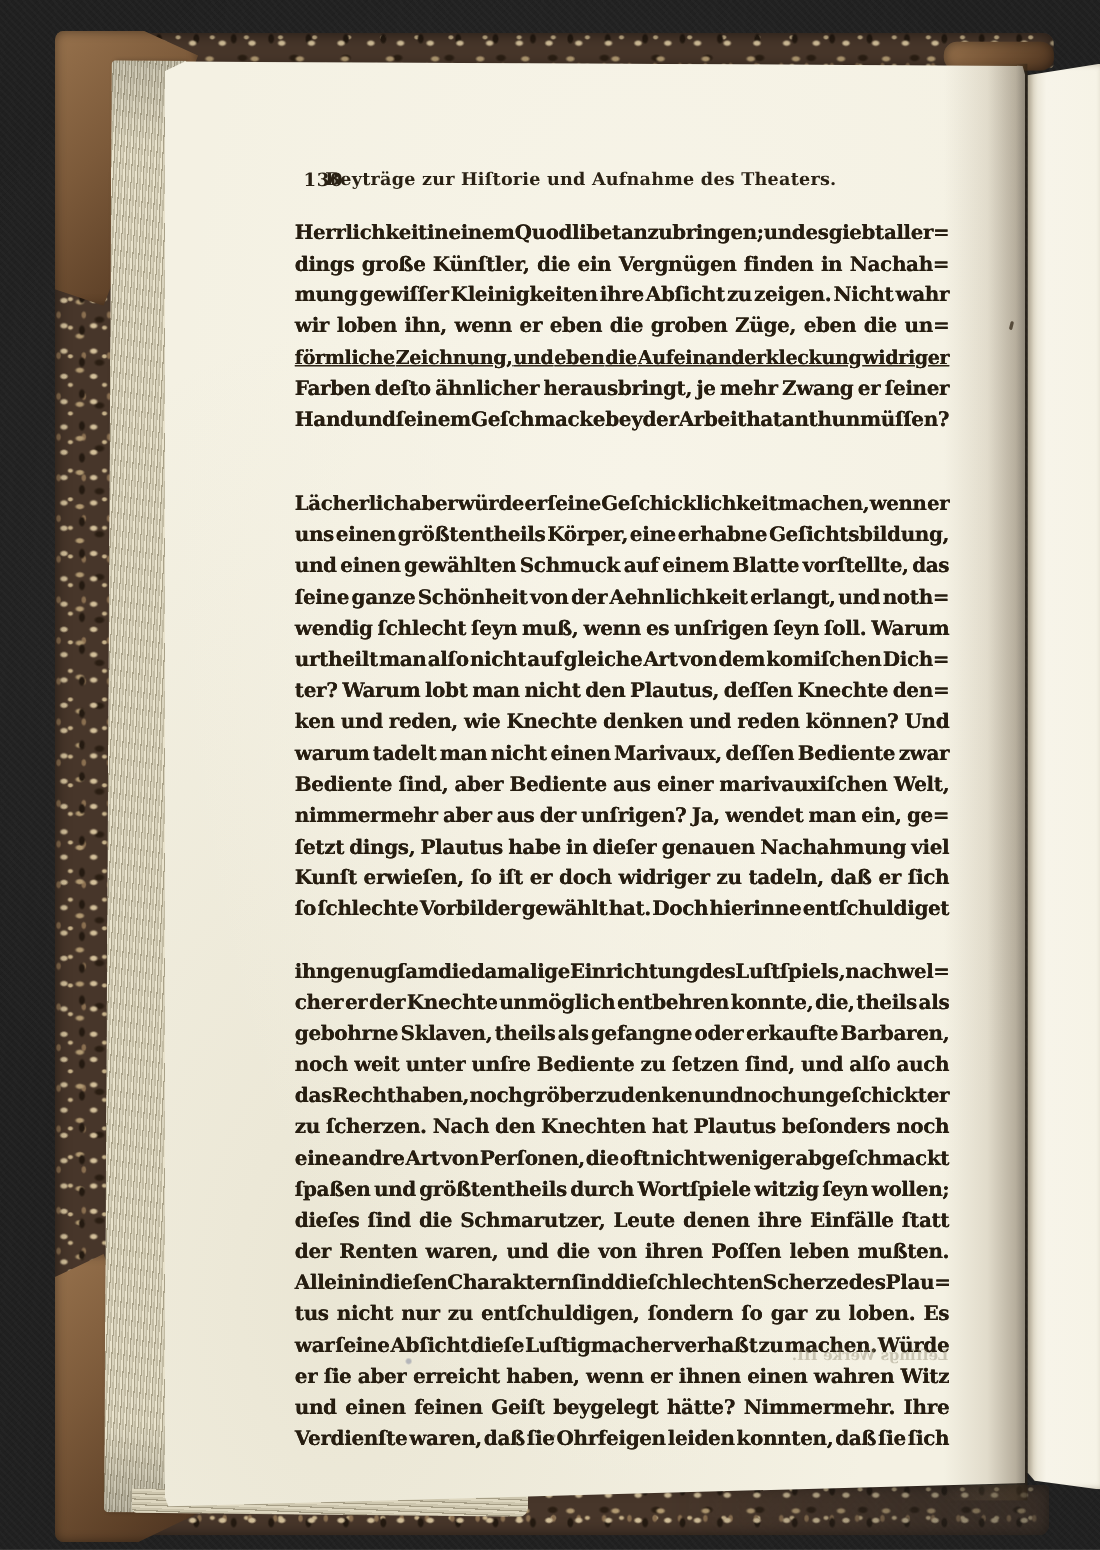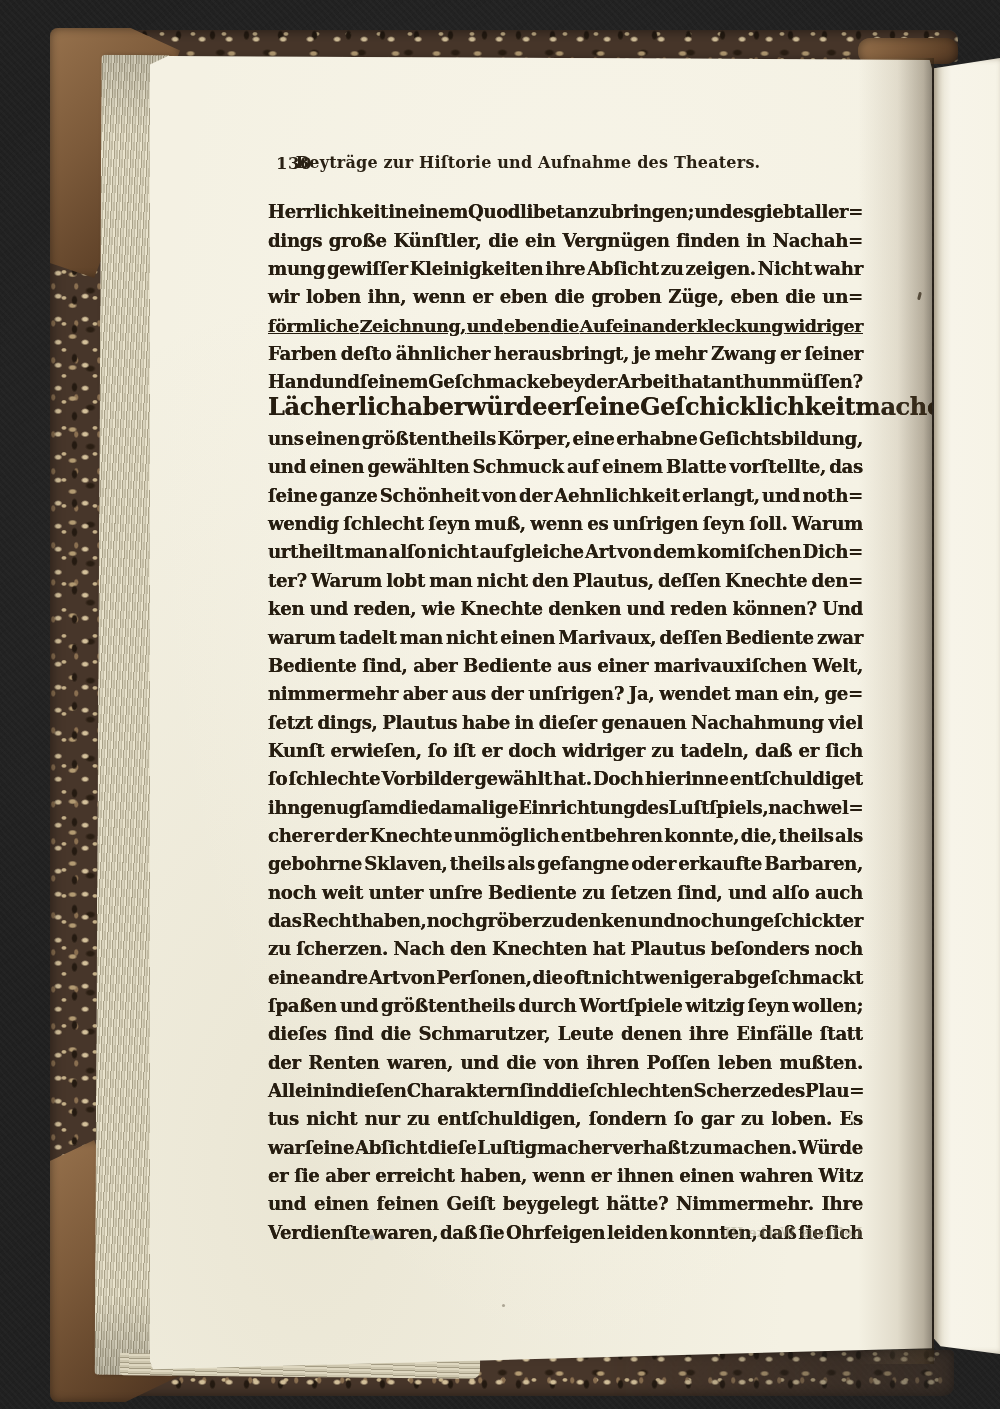--- a/index.html
+++ b/index.html
@@ -186,21 +186,21 @@
         <span>und</span>
         <span>ſeinem</span>
         <span>Geſchmacke</span>
         <span>bey</span>
         <span>der</span>
         <span>Arbeit</span>
         <span>hat</span>
         <span>anthun</span>
         <span>müſſen?</span>
       </div>
-      <div class="jline" style="font-size: 24px;">
+      <div class="jline" style="font-size: 18px; margin-top: 48px;">
         <span>Lächerlich</span>
         <span>aber</span>
         <span>würde</span>
         <span>er</span>
         <span>ſeine</span>
         <span>Geſchicklichkeit</span>
         <span>machen,</span>
         <span>wenn</span>
         <span>er</span>
       </div>
@@ -345,21 +345,21 @@
       <div class="jline">
         <span>ſo</span>
         <span>ſchlechte</span>
         <span>Vorbilder</span>
         <span>gewählt</span>
         <span>hat.</span>
         <span>Doch</span>
         <span>hierinne</span>
         <span>entſchuldiget</span>
       </div>
-      <div class="jline" style="font-size: 18px;">
+      <div class="jline" style="font-size: 18px; margin-top: 28px;">
         <span>ihn</span>
         <span>genugſam</span>
         <span>die</span>
         <span>damalige</span>
         <span>Einrichtung</span>
         <span>des</span>
         <span>Luſtſpiels,</span>
         <span>nach</span>
         <span>wel=</span>
       </div>

